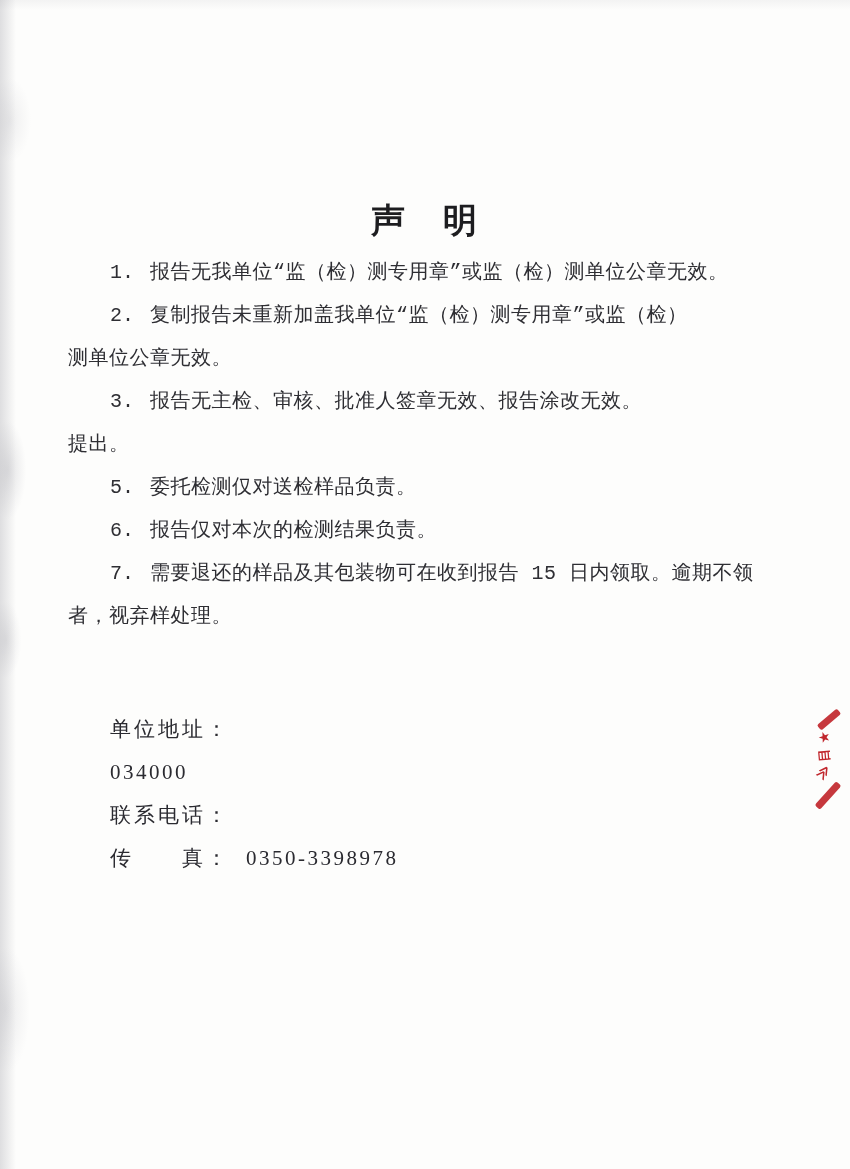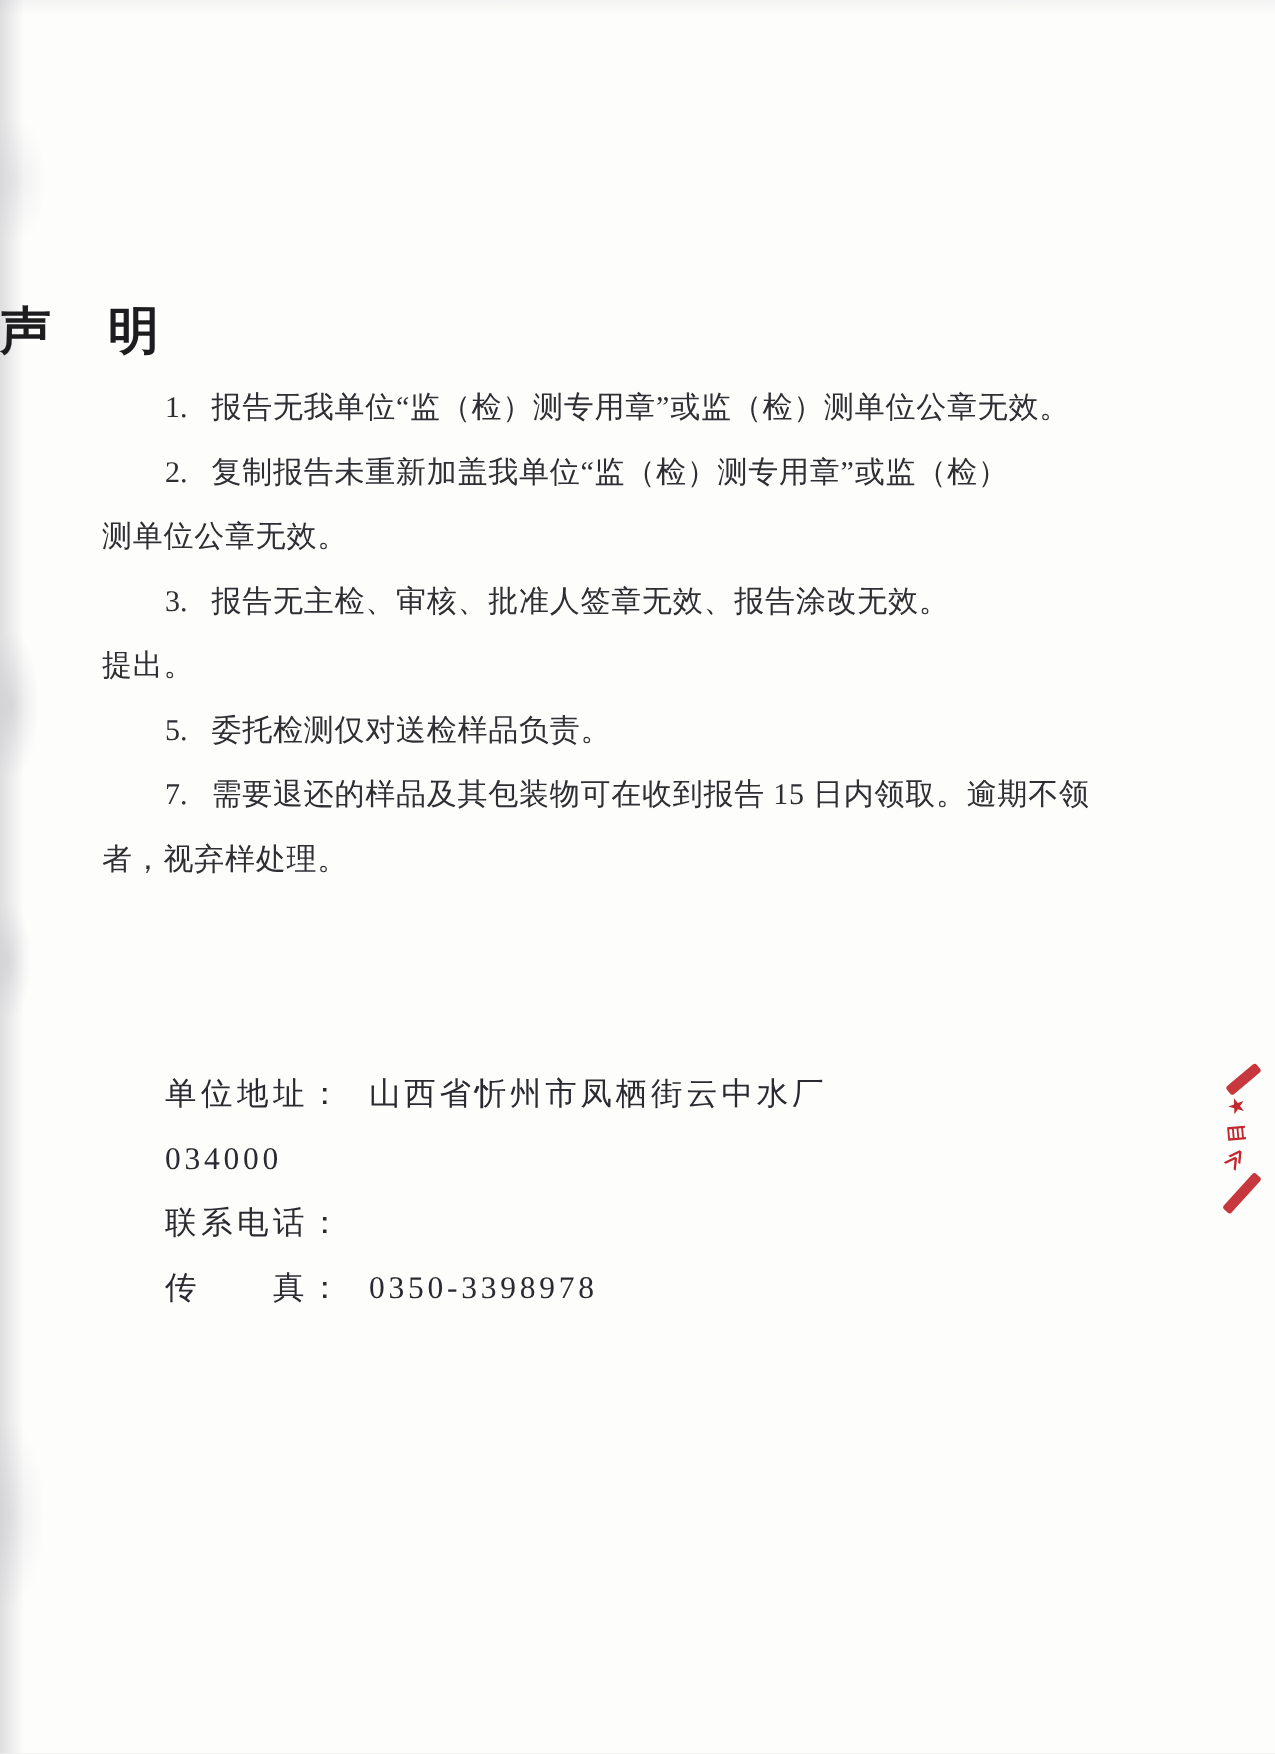--- a/index.html
+++ b/index.html
@@ -14,29 +14,30 @@
     background-image:
       linear-gradient(to right, rgba(150,150,158,0.30), rgba(255,255,255,0) 16px),
       linear-gradient(to bottom, rgba(170,170,176,0.12), rgba(255,255,255,0) 10px),
       radial-gradient(ellipse 26px 70px at 8px 470px, rgba(165,165,172,0.30), rgba(255,255,255,0) 70%),
       radial-gradient(ellipse 22px 55px at 6px 640px, rgba(165,165,172,0.25), rgba(255,255,255,0) 70%),
       radial-gradient(ellipse 34px 90px at 6px 1010px, rgba(170,170,178,0.22), rgba(255,255,255,0) 70%),
       radial-gradient(ellipse 30px 60px at 10px 120px, rgba(170,170,178,0.18), rgba(255,255,255,0) 70%);
   }
   .title{
     position:absolute;top:198px;left:0;width:100%;
+    text-align:center;
     font-size:34px;font-weight:bold;color:#1d1d20;
     letter-spacing:2px;
     font-family:"Liberation Sans","DejaVu Sans",sans-serif;
   }
   .content{
     position:absolute;left:68px;top:251px;width:724px;
     font-size:20px;line-height:43px;letter-spacing:0.5px;
   }
-  .content p{margin:0;white-space:nowrap;height:43px;}
+  .content p{margin:0;white-space:nowrap;height:43px;font-family:Liberation Mono, monospace;}
   .line.first{padding-left:42px;}
   .num{display:inline-block;margin-right:16px;letter-spacing:0;}
   .contact{
     position:absolute;left:110px;top:708px;
     font-size:21px;line-height:43px;letter-spacing:3px;
     color:#2a2a30;
   }
   .contact .row{display:flex;height:43px;white-space:pre;}
   .contact .label{margin-right:16px;}
   .contact .value{letter-spacing:2.5px;}
@@ -66,29 +67,29 @@
 
     <p class="line first"><span class="num">2.</span><span>复制报告未重新加盖我单位“监（检）测专用章”或监（检）</span></p>
     <p class="line cont">测单位公章无效。</p>
 
     <p class="line first"><span class="num">3.</span><span>报告无主检、审核、批准人签章无效、报告涂改无效。</span></p>
 
     <p class="line cont">提出。</p>
 
     <p class="line first"><span class="num">5.</span><span>委托检测仅对送检样品负责。</span></p>
 
+    <p class="line first"><span class="num">6.</span><span>报告仅对本次的检测结果负责。</span></p>
 
     <p class="line first"><span class="num">7.</span><span>需要退还的样品及其包装物可在收到报告 15 日内领取。逾期不领</span></p>
     <p class="line cont">者，视弃样处理。</p>
   </div>
 
   <div class="contact">
     <div class="row">
       <span class="label">单位地址：</span>
-      <span class="value">山西省忻州市凤栖街云中水厂</span>
     </div>
     <div class="row">
       <span class="value">034000</span>
     </div>
     <div class="row">
       <span class="label">联系电话：</span>
     </div>
     <div class="row">
       <span class="label">传　　真：</span>
       <span class="value">0350-3398978</span>

